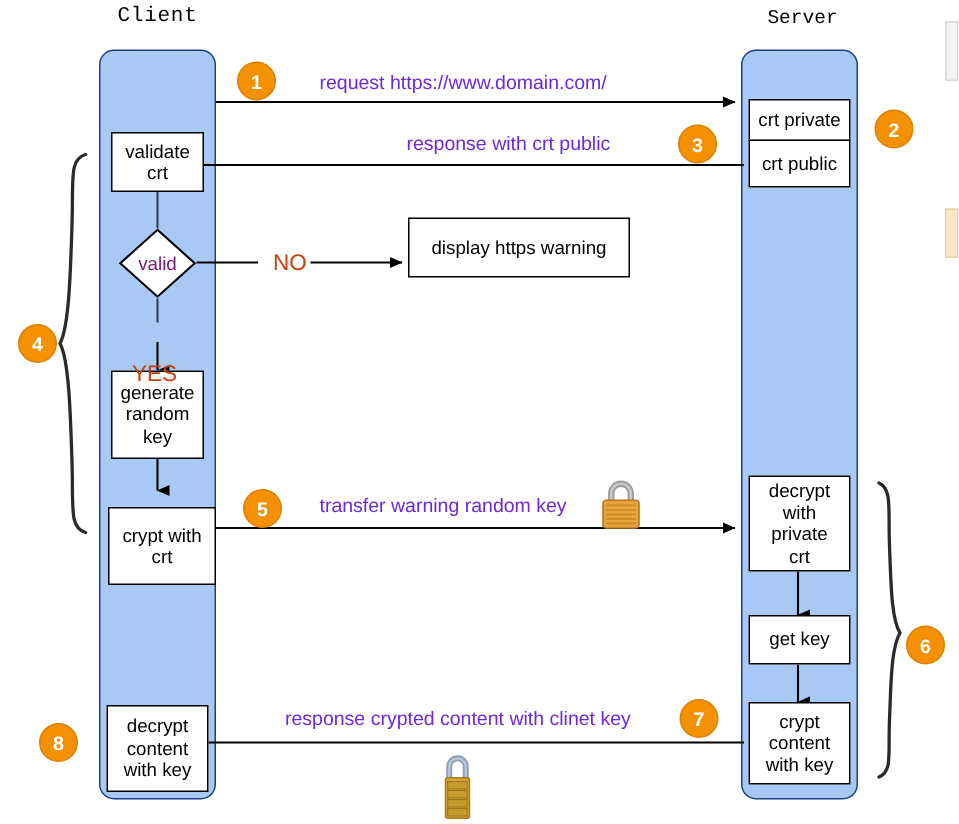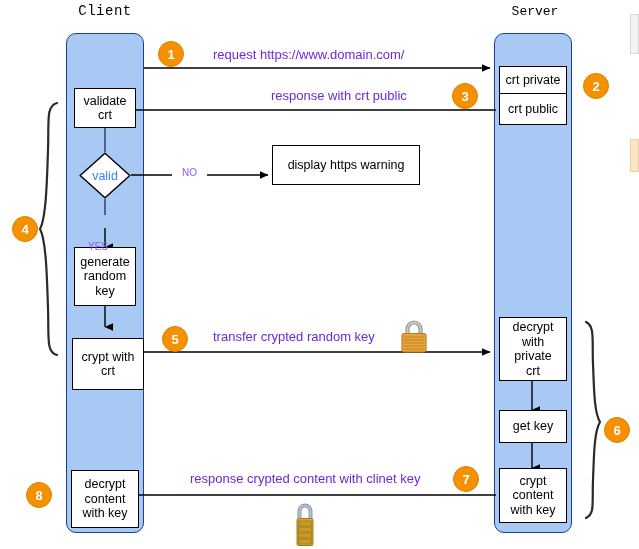--- a/index.html
+++ b/index.html
@@ -68,21 +68,21 @@
     position: absolute;
     inset: 0;
   }
   .diamond-label {
     position: absolute;
     inset: 0;
     display: flex;
     align-items: center;
     justify-content: center;
     font-size: 12.5px;
-    color: #3b82f6;
+    color: #701a75;
   }
 
   
   .layer {
     position: absolute;
     left: 0;
     top: 0;
     width: 639px;
     height: 549px;
     pointer-events: none;
@@ -90,22 +90,22 @@
 
   
   .flow-label {
     position: absolute;
     font-size: 13px;
     color: #6d28d9;
     white-space: nowrap;
   }
   .branch-label {
     position: absolute;
-    font-size: 10px;
-    color: #8b5cf6;
+    font-size: 15px;
+    color: #c2410c;
     white-space: nowrap;
   }
 
   
   .badge {
     position: absolute;
     width: 26px;
     height: 26px;
     border-radius: 50%;
     background: #f59100;
@@ -210,21 +210,21 @@
 crt</div>
 
   <div class="node" style="left:499px; top:410px; width:68px; height:33px;">get key</div>
 
   <div class="node" style="left:499px; top:468px; width:68px; height:55px;">crypt
 content
 with key</div>
 
   <div class="flow-label" style="left:213px; top:47px;">request https://www.domain.com/</div>
   <div class="flow-label" style="left:271px; top:88px;">response with crt public</div>
-  <div class="flow-label" style="left:213px; top:329px;">transfer crypted random key</div>
+  <div class="flow-label" style="left:213px; top:329px;">transfer warning random key</div>
   <div class="flow-label" style="left:178px; top:471px;margin-left:12px;">response crypted content with clinet key</div>
 
   <svg style="position:absolute; left:398px; top:318px; width:32px; height:38px;" viewBox="0 0 32 38">
     <path d="M9.5,16 L9.5,11 a6.5,6.5 0 0 1 13,0 L22.5,16" fill="none" stroke="#9a9a9a" stroke-width="4.2"></path>
     <path d="M9.5,16 L9.5,11 a6.5,6.5 0 0 1 13,0 L22.5,16" fill="none" stroke="#c9c9c9" stroke-width="1.8"></path>
     <rect x="4" y="15.5" width="24" height="18.5" rx="2.2" fill="#e8a33d" stroke="#b9791f" stroke-width="1.1"></rect>
     <g stroke="#c98a26" stroke-width="1.1">
       <line x1="6" y1="19" x2="26" y2="19"></line>
       <line x1="6" y1="22" x2="26" y2="22"></line>
       <line x1="6" y1="25" x2="26" y2="25"></line>

